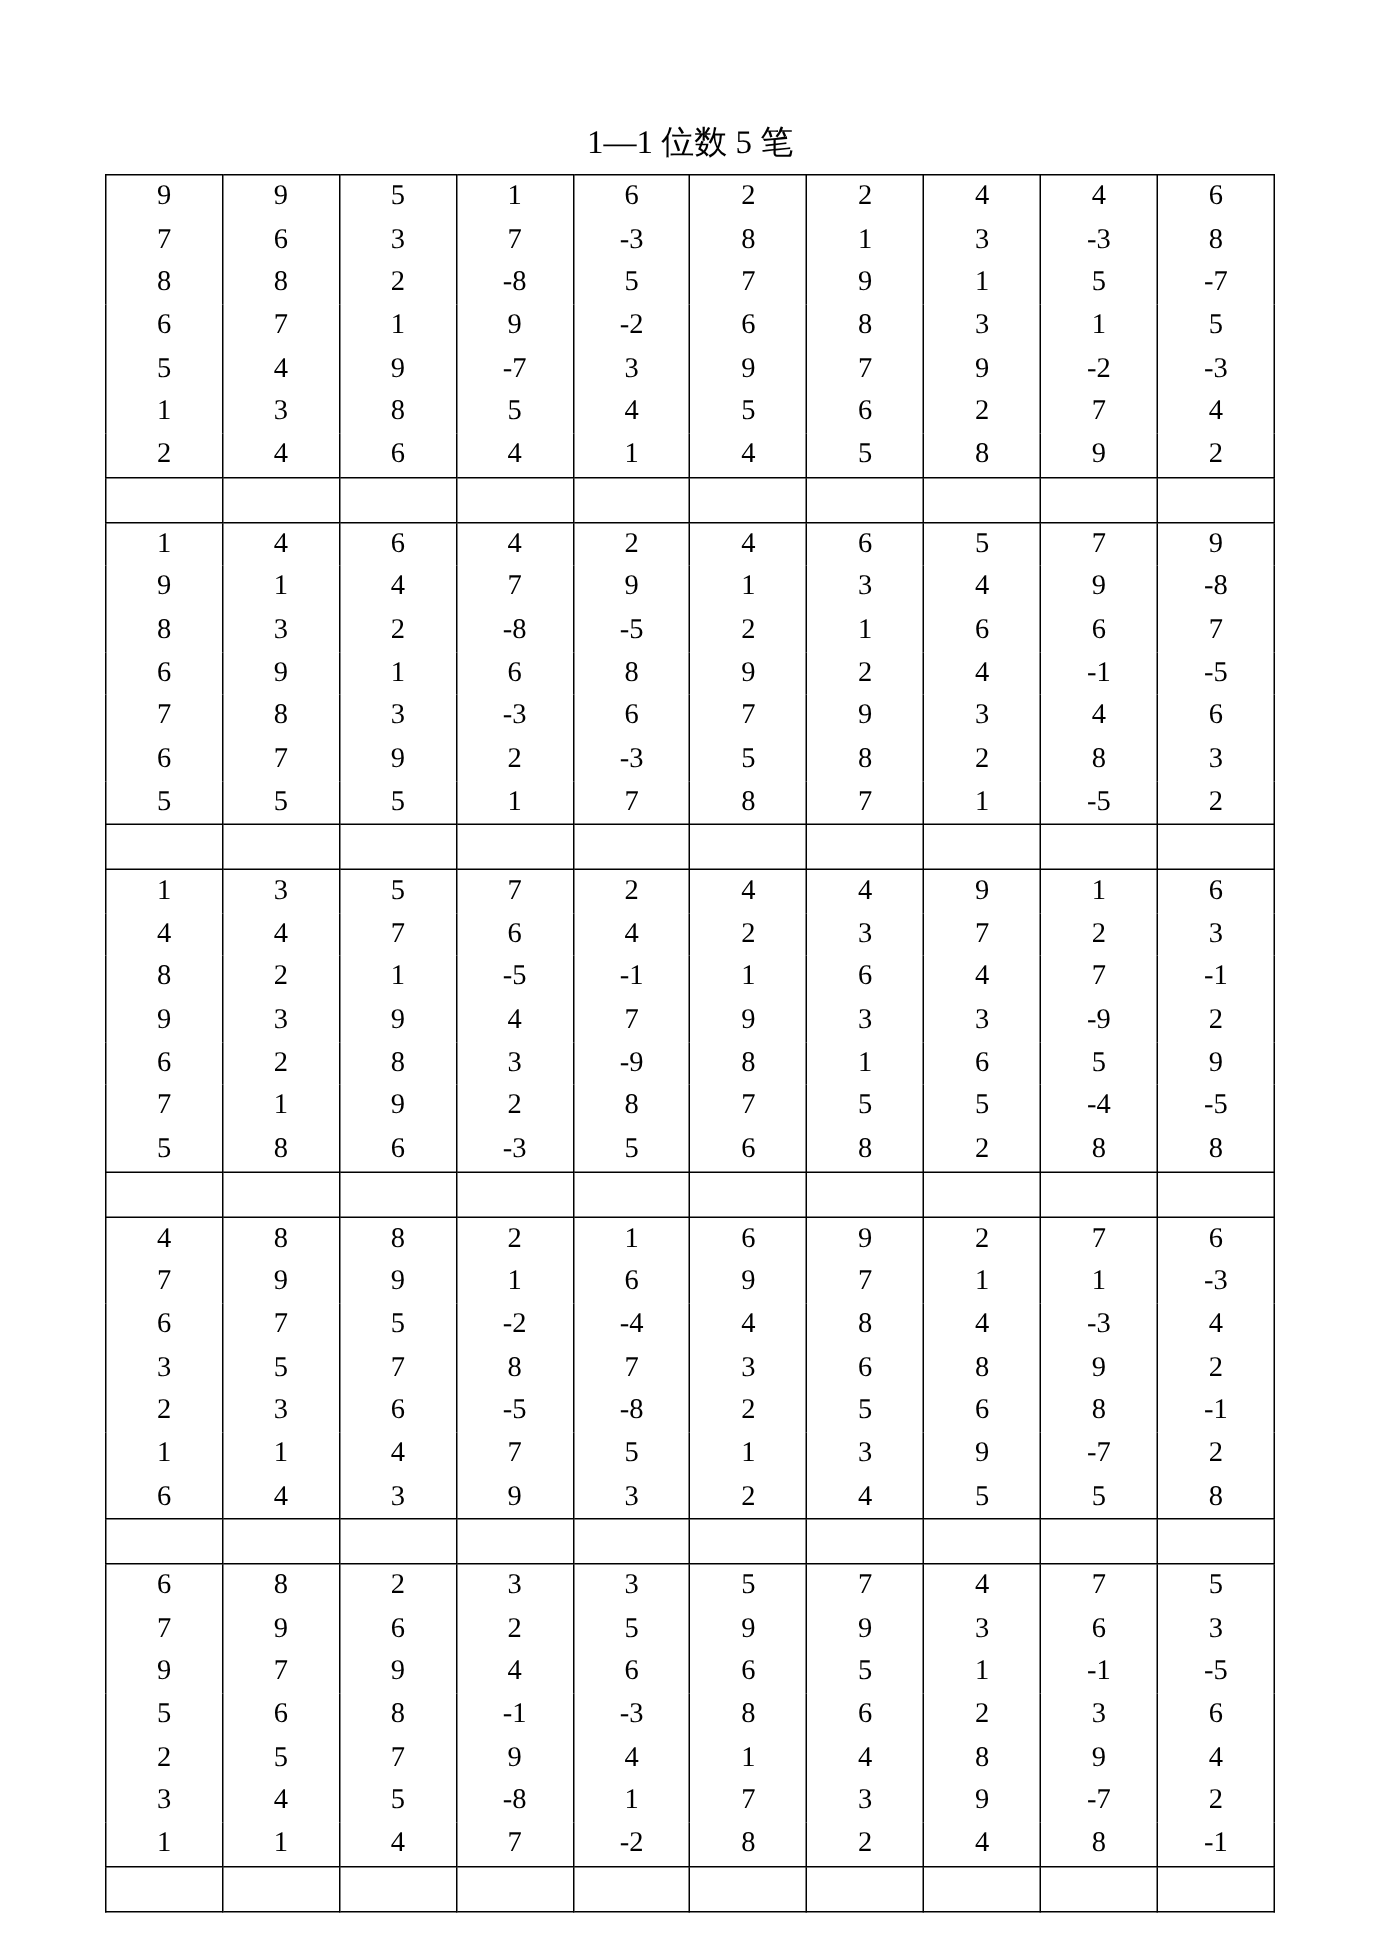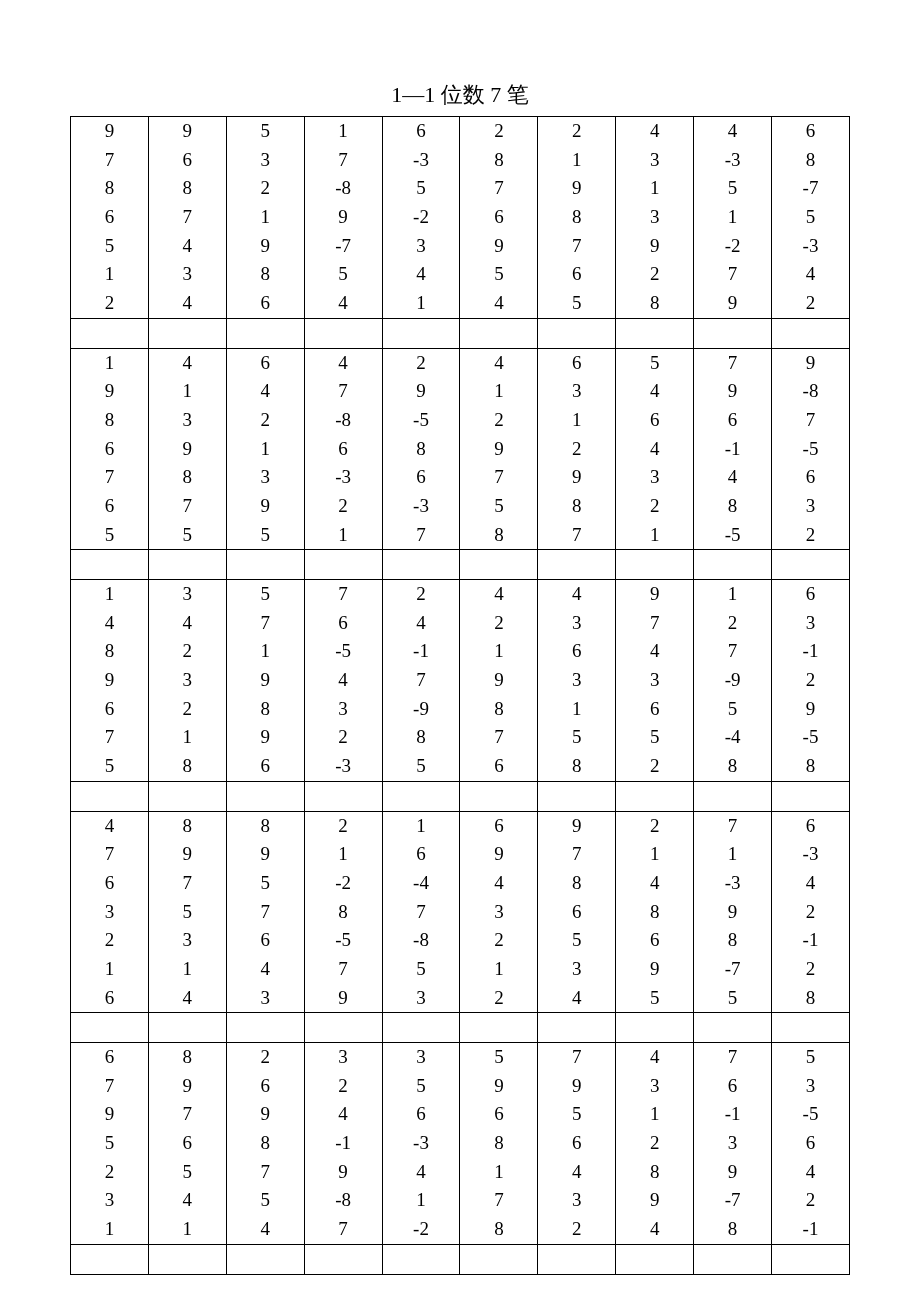--- a/index.html
+++ b/index.html
@@ -37,21 +37,21 @@
     tr.block-bottom td { border-bottom: 1px solid #000; }
     tr.spacer td {
       border-top: 1px solid #000;
       border-bottom: 1px solid #000;
       height: 20px;
     }
   </style>
 </head>
 <body>
 
-<div class="title">1—1 位数 7 笔</div>
+<div class="title">1—1 位数 5 笔</div>
 
 <table>
   <tbody id="tbody">
       <tr class="block block-top">
         <td>9</td>
         <td>9</td>
         <td>5</td>
         <td>1</td>
         <td>6</td>
         <td>2</td>

